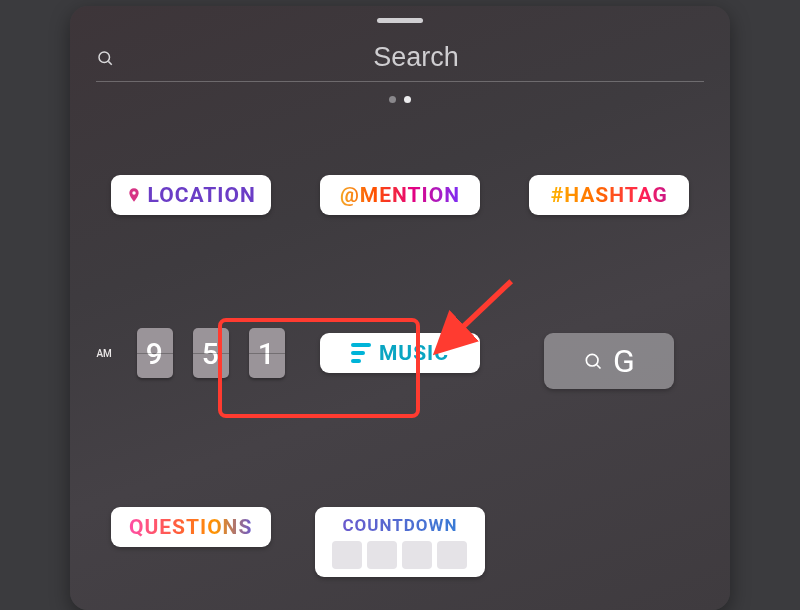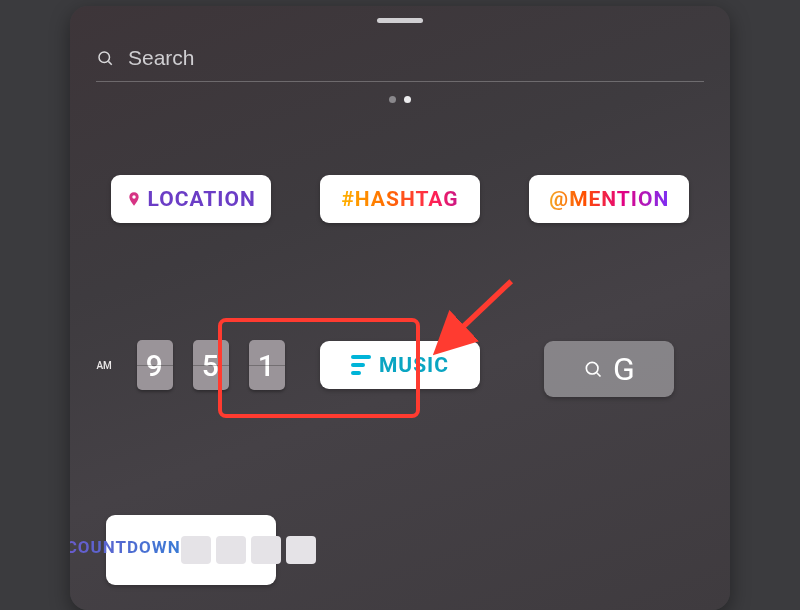--- a/index.html
+++ b/index.html
@@ -30,39 +30,39 @@
   .search-row {
     display: flex; align-items: center;
     margin: 40px 26px 0 26px;
     height: 36px;
     border-bottom: 1px solid rgba(255,255,255,0.25);
     padding-bottom: 12px;
   }
   .search-icon { width: 18px; height: 18px; color: #d9d8da; margin-right: 14px; }
   .search-input {
     flex: 1; background: transparent; border: none; outline: none;
-    font-size: 21px; color: #ddd;
+    font-size: 27px; color: #ddd; text-align: center;
   }
   .search-input::placeholder { color: #cfced1; }
   .pager { display:flex; justify-content:center; gap:8px; margin-top:14px; }
   .pager .dot { width:7px; height:7px; border-radius:50%; background:#8a888c; }
   .pager .dot.active { background:#ececee; }
 
   .grid {
     margin: 72px 26px 0 26px;
     display: grid;
     grid-template-columns: repeat(3, 1fr);
     row-gap: 118px;
     column-gap: 20px;
     justify-items: center;
   }
   .sticker {
     background:#fff;
     border-radius: 9px;
-    height: 48px;
+    height: 40px;
     width: 160px;
     display:flex; align-items:center; justify-content:center;
     font-weight: 700;
     letter-spacing: 1px;
     font-size: 21px;
     box-shadow: 0 2px 4px rgba(0,0,0,0.25);
     position: relative;
   }
   
   .loc-text { color:#6b3dc6; }
@@ -110,21 +110,21 @@
     display:flex; align-items:center; justify-content:center;
     color:#fff; font-size:32px; font-weight:400;
   }
   .gif-sticker .mag { width:20px; height:20px; margin-right:10px; }
   
   .q-text{
     background: linear-gradient(90deg,#ff4da6 0%, #ff5e3a 40%, #ff9500 70%, #6a5acd 100%);
     -webkit-background-clip:text; background-clip:text; color:transparent;
   }
   
-  .cd-sticker{flex-direction:row; padding:16px 14px; height:70px; width:170px;}
+  .cd-sticker{flex-direction:column; padding:16px 14px; height:70px; width:170px;}
   .cd-text{font-size:17px;
     background:linear-gradient(90deg,#6a5acd 0%, #3a7bd5 100%);
     -webkit-background-clip:text;background-clip:text;color:transparent;
     margin-bottom:6px;
   }
   .cd-boxes{display:flex; gap:5px;}
   .cd-boxes span{width:30px;height:28px;background:#e5e3e7;border-radius:4px;}
   
   .highlight{
     position:absolute;
@@ -166,25 +166,25 @@
 
       <div class="sticker">
         <svg class="pin" viewBox="0 0 24 24">
           <path fill="#d63384" d="M12 2C8 2 5 5 5 9c0 5 7 13 7 13s7-8 7-13c0-4-3-7-7-7Z"></path>
           <circle cx="12" cy="9" r="2.6" fill="#fff"></circle>
         </svg>
         <span class="loc-text">LOCATION</span>
       </div>
 
       <div class="sticker">
+        <span class="mention-text">@MENTION</span>
+      </div>
+
+      <div class="sticker">
         <span class="hashtag-text">#HASHTAG</span>
-      </div>
-
-      <div class="sticker">
-        <span class="mention-text">@MENTION</span>
       </div>
 
 
       <div class="sticker time-sticker">
         <span class="ampm">AM</span>
         <div class="flip">9</div>
         <div class="flip">5</div>
         <div class="flip">1</div>
       </div>
 
@@ -198,20 +198,23 @@
       </div>
 
       <div class="sticker gif-sticker">
         <svg class="mag" viewBox="0 0 24 24" fill="none" stroke="#fff" stroke-width="2">
           <circle cx="11" cy="11" r="7"></circle>
             <line x1="21" y1="21" x2="16.5" y2="16.5"></line>
         </svg>
         <span>G</span>
       </div>
 
+      <div class="sticker">
+        <span class="q-text">QUESTIONS</span>
+      </div>
 
       <div class="sticker cd-sticker">
         <span class="cd-text">COUNTDOWN</span>
         <div class="cd-boxes">
           <span></span>
             <span></span>
             <span></span>
             <span></span>
         </div>
       </div>

